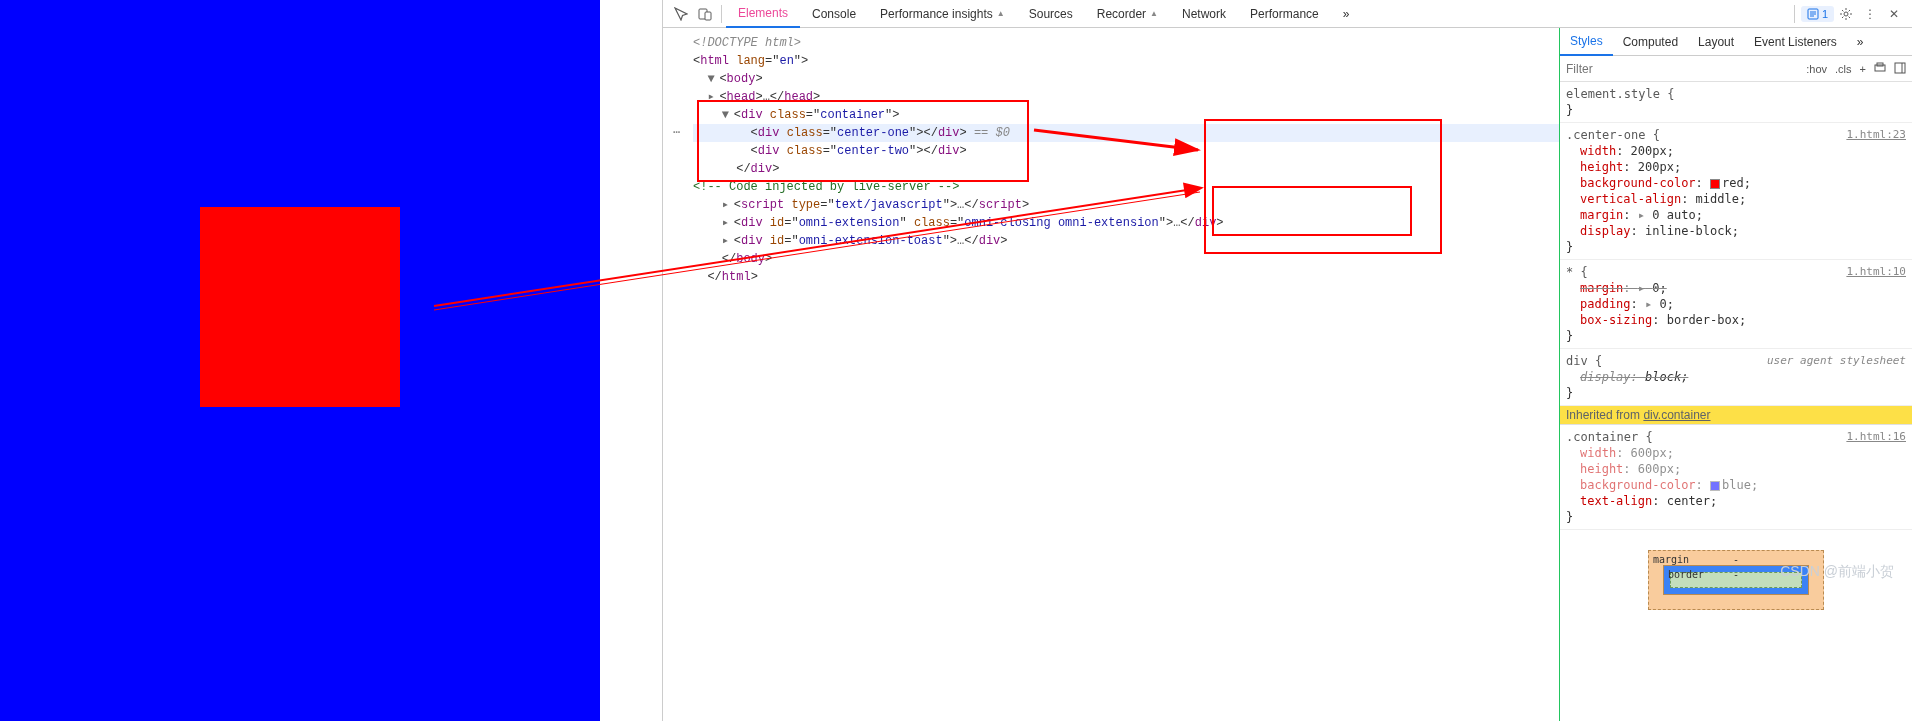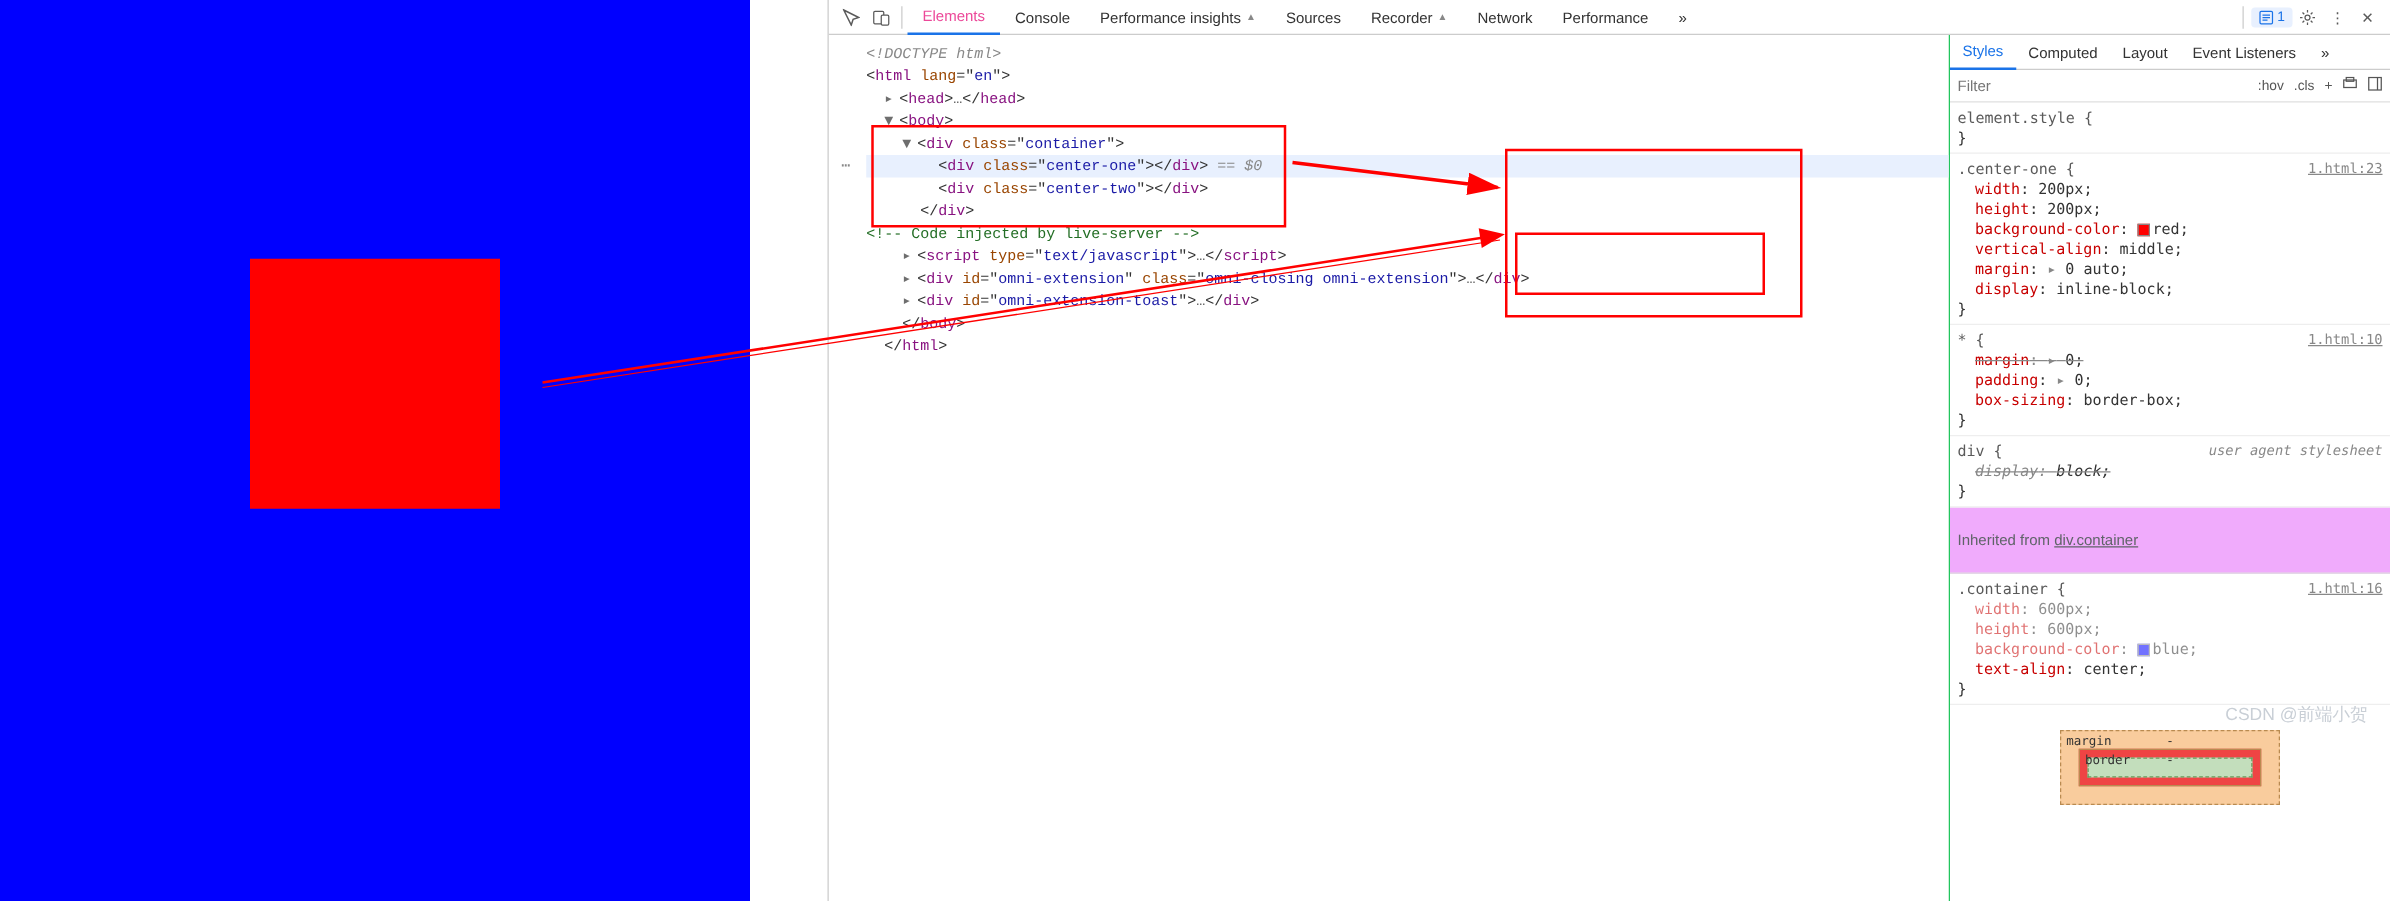--- a/index.html
+++ b/index.html
@@ -188,22 +188,22 @@
   color: #888;
   text-decoration: underline;
   font-size: 11px;
 }
 .selector { color: #5a5a5a; }
 .prop { color: #c80000; margin-left: 14px; }
 .val { color: #333; }
 .swatch { display:inline-block; width:10px; height:10px; border:1px solid #888; vertical-align:middle; margin-right:2px; }
 .strike { text-decoration: line-through; color: #888; }
 .inherited-hdr {
-  background: #f0abfc;
-  padding: 18px 6px;
+  background: #fde047;
+  padding: 1px 6px;
   color: #5f6368;
   font-family: "Segoe UI", Arial, sans-serif;
   border-bottom: 1px solid #e0e0e0;
 }
 .ua-label {
   position: absolute; right: 6px; top: 4px;
   color: #888; font-style: italic; font-size: 11px;
 }
 
 
@@ -213,21 +213,21 @@
 }
 .bm-margin {
   width: 176px; height: 60px;
   background: #f9cc9d;
   border: 1px dashed #b98a50;
   position: relative;
   padding: 14px;
 }
 .bm-border {
   width: 100%; height: 100%;
-  background: #ef4444;
+  background: #3b82f6;
   border: 1px solid #b98a50;
   position: relative;
   padding: 6px;
 }
 .bm-padding {
   width: 100%; height: 100%;
   background: #c3debc;
   border: 1px dashed #6a9a5a;
 }
 .bm-label {
@@ -292,22 +292,22 @@
     </div>
     <div class="icon-btn">⋮</div>
     <div class="icon-btn">✕</div>
   </div>
 
   <div class="main">
 
     <div class="dom-panel">
       <div class="line gray">&lt;!DOCTYPE html&gt;</div>
       <div class="line">&lt;<span class="tag-b">html</span> <span class="attr-n">lang</span>="<span class="attr-v">en</span>"&gt;</div>
+      <div class="line">  <span class="tri">▼</span>&lt;<span class="tag-b">body</span>&gt;</div>
       <div class="line">  <span class="tri">▸</span>&lt;<span class="tag-b">head</span>&gt;<span class="pill">…</span>&lt;/<span class="tag-b">head</span>&gt;</div>
-      <div class="line">  <span class="tri">▼</span>&lt;<span class="tag-b">body</span>&gt;</div>
       <div class="line">    <span class="tri">▼</span>&lt;<span class="tag-b">div</span> <span class="attr-n">class</span>="<span class="attr-v">container</span>"&gt;</div>
       <div class="line selected-line"><span class="ellipsis-dots" style="top:auto">⋯</span>        &lt;<span class="tag-b">div</span> <span class="attr-n">class</span>="<span class="attr-v">center-one</span>"&gt;&lt;/<span class="tag-b">div</span>&gt; <span class="gray">== $0</span></div>
       <div class="line">        &lt;<span class="tag-b">div</span> <span class="attr-n">class</span>="<span class="attr-v">center-two</span>"&gt;&lt;/<span class="tag-b">div</span>&gt;</div>
       <div class="line">      &lt;/<span class="tag-b">div</span>&gt;</div>
       <div class="line comment">&lt;!-- Code injected by live-server --&gt;</div>
       <div class="line">    <span class="tri">▸</span>&lt;<span class="tag-b">script</span> <span class="attr-n">type</span>="<span class="attr-v">text/javascript</span>"&gt;<span class="pill">…</span>&lt;/<span class="tag-b">script</span>&gt;</div>
       <div class="line">    <span class="tri">▸</span>&lt;<span class="tag-b">div</span> <span class="attr-n">id</span>="<span class="attr-v">omni-extension</span>" <span class="attr-n">class</span>="<span class="attr-v">omni-closing omni-extension</span>"&gt;<span class="pill">…</span>&lt;/<span class="tag-b">div</span>&gt;</div>
       <div class="line">    <span class="tri">▸</span>&lt;<span class="tag-b">div</span> <span class="attr-n">id</span>="<span class="attr-v">omni-extension-toast</span>"&gt;<span class="pill">…</span>&lt;/<span class="tag-b">div</span>&gt;</div>
       <div class="line">    &lt;/<span class="tag-b">body</span>&gt;</div>
       <div class="line">  &lt;/<span class="tag-b">html</span>&gt;</div>

